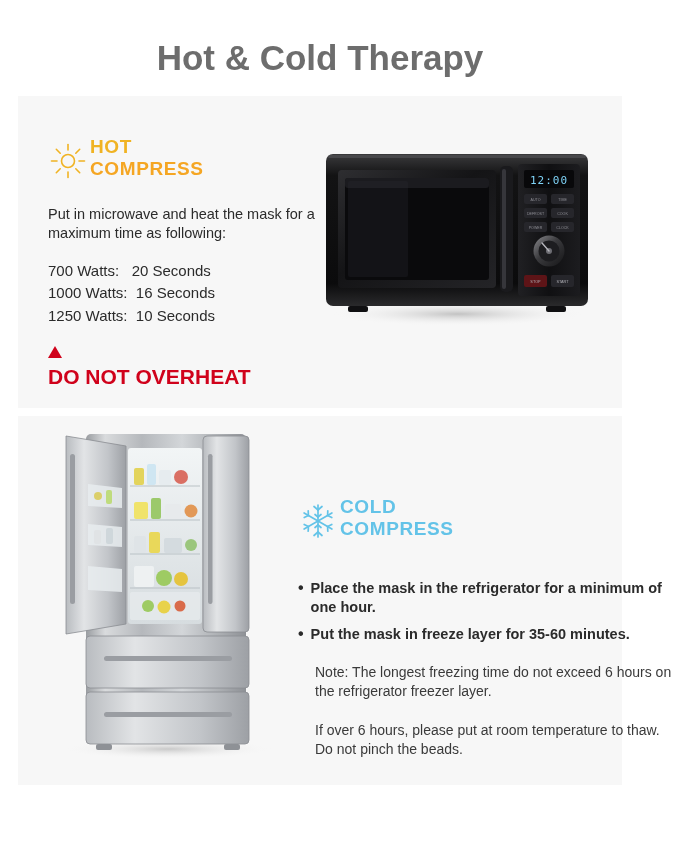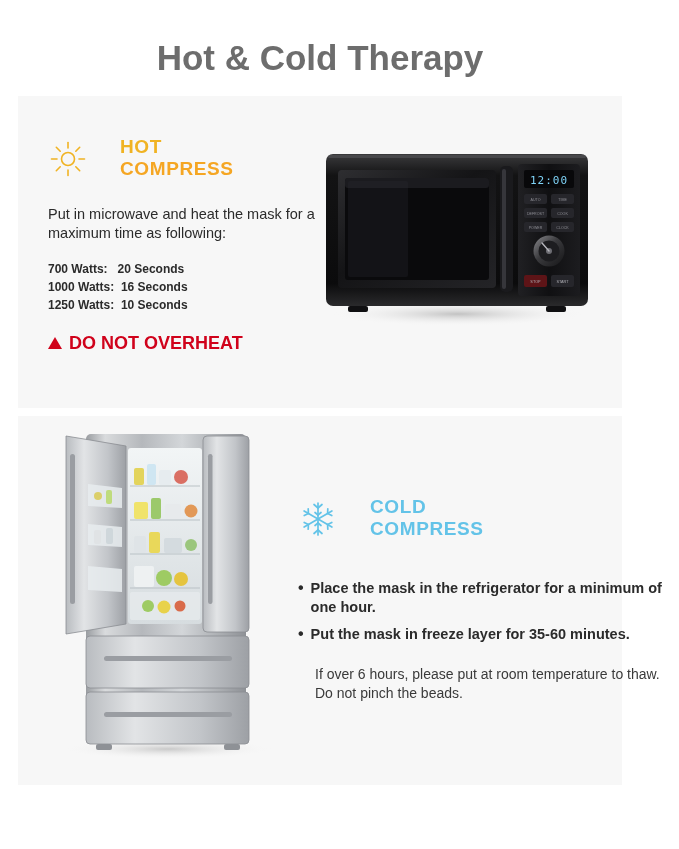--- a/index.html
+++ b/index.html
@@ -50,22 +50,22 @@
 
   
   .hot-left {
     position: absolute;
     left: 30px;
     top: 40px;
     width: 300px;
   }
   .head-row {
     display: flex;
-    align-items: center;
-    gap: 32px;
+    align-items: flex-end;
+    gap: 2px;
   }
   .sun-icon {
     width: 40px;
     height: 40px;
     flex: none;
     margin-top: 2px;
   }
   .head-text {
     line-height: 1.18;
     font-size: 19px;
@@ -78,34 +78,33 @@
 
   .body-bold {
     margin-top: 24px;
     font-size: 14.5px;
     font-weight: normal;
     color: #2b2b2b;
     line-height: 1.35;
   }
   .watts {
     margin-top: 16px;
-    font-size: 12px;
+    font-size: 15px;
     color: #2b2b2b;
     line-height: 1.5;
-    font-weight: bold;
   }
   .watts .row { display: block; white-space: pre; }
   .warn {
     margin-top: 19px;
-    font-size: 18px;
+    font-size: 21px;
     font-weight: bold;
     color: #d0021b;
     display: flex;
-    align-items: center;
     gap: 7px;
+    flex-direction: column;
   }
   .warn-tri {
     width: 0; height: 0;
     border-left: 7px solid transparent;
     border-right: 7px solid transparent;
     border-bottom: 12px solid #d0021b;
     display: inline-block;
   }
 
   
@@ -420,17 +419,18 @@
         <div class="bullet">
           <span class="dot">•</span>
           <span>Place the mask in the refrigerator for a minimum of one hour.</span>
         </div>
         <div class="bullet">
           <span class="dot">•</span>
           <span>Put the mask in freeze layer for 35-60 minutes.</span>
         </div>
       </div>
 
+      <div class="note">Note: The longest freezing time do not exceed 6 hours on the refrigerator freezer layer.</div>
       <div class="note note2">If over 6 hours, please put at room temperature to thaw. Do not pinch the beads.</div>
     </div>
   </div>
 
 </div>
 
 </body></html>

